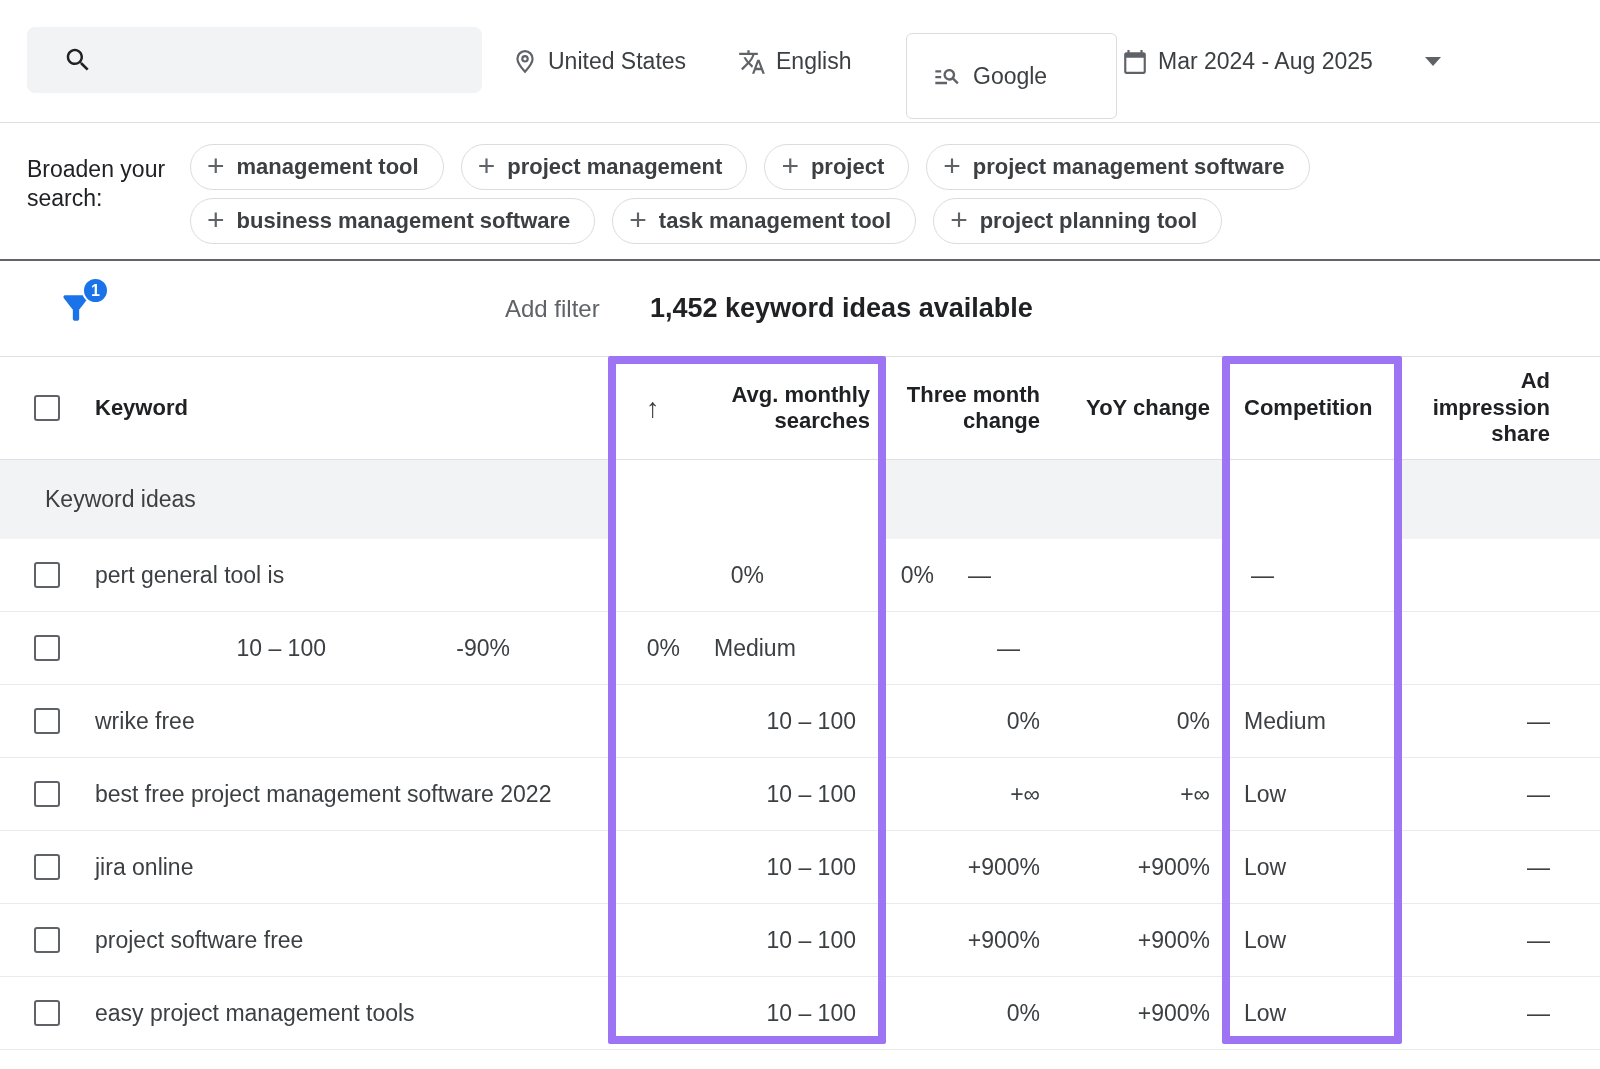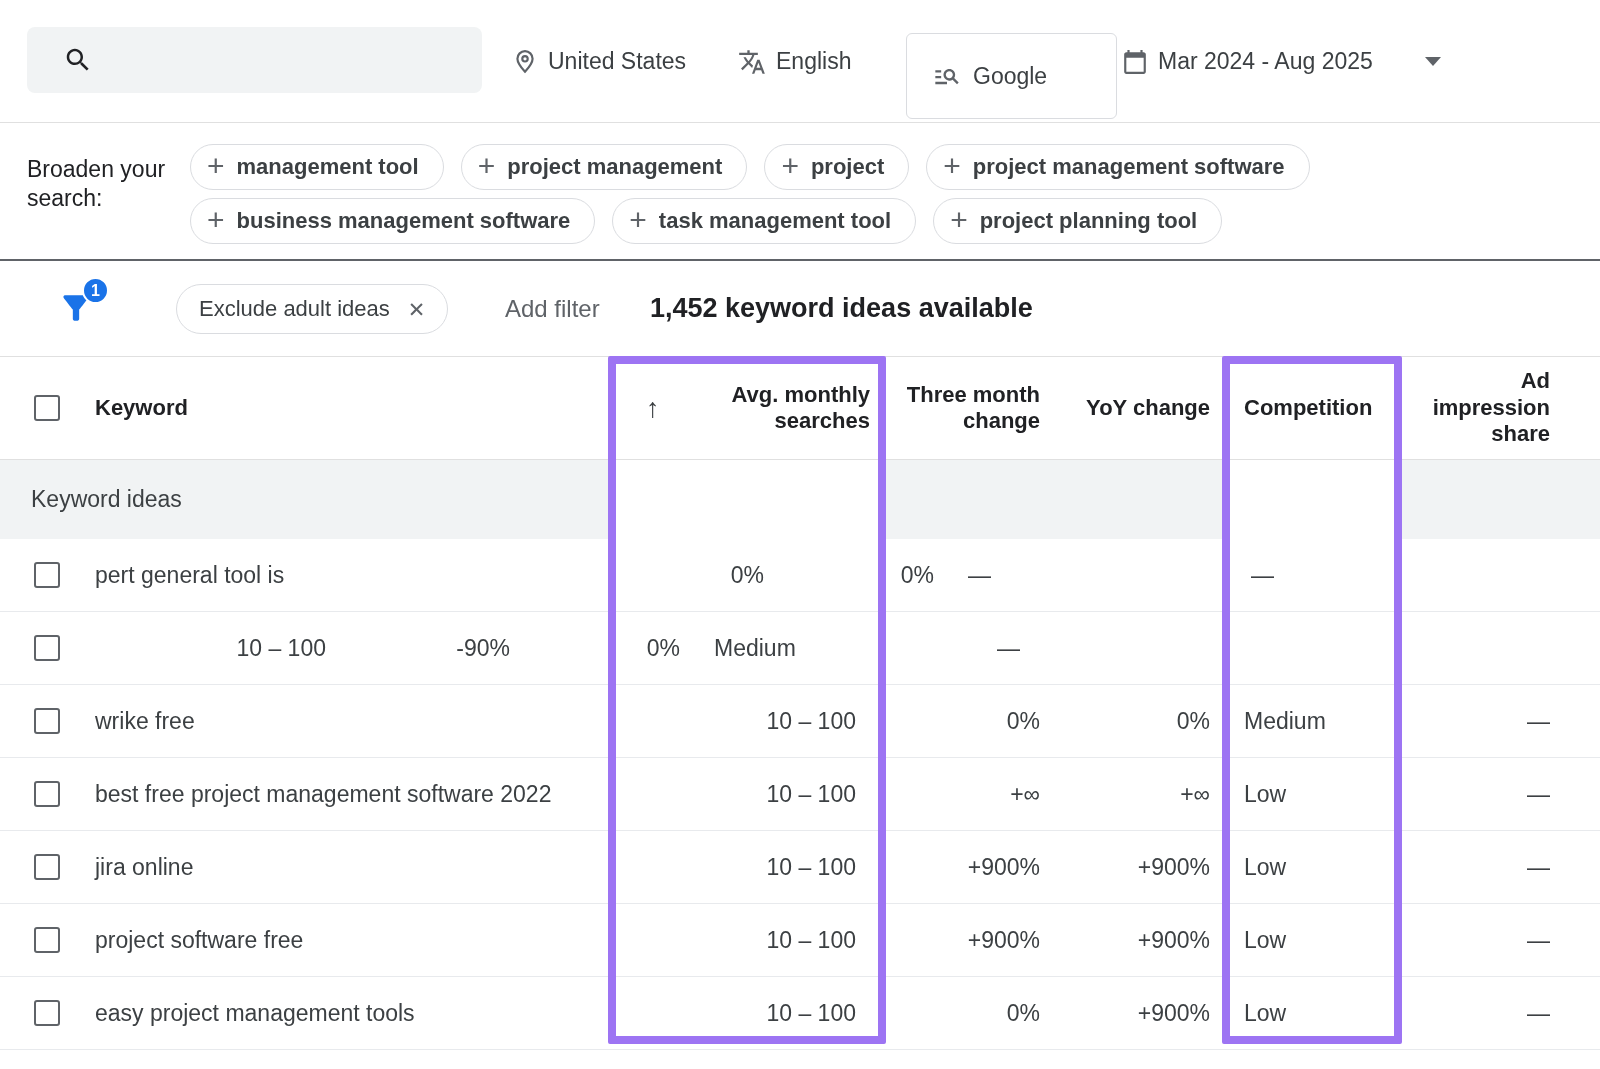--- a/index.html
+++ b/index.html
@@ -77,21 +77,21 @@
   .avg-th{display:flex;align-items:center;justify-content:space-between;padding-left:36px;padding-right:16px;}
   .sort-arrow{font-size:27px;font-weight:400;color:var(--text-mid);cursor:pointer;}
   .th-label{display:inline-block;text-align:right;}
   .w150{max-width:150px;}
   .w140{max-width:140px;}
   .w175{max-width:175px;}
 
   .checkbox{width:26px;height:26px;border:2px solid var(--text-gray);border-radius:3px;background:#fff;cursor:pointer;}
 
   .section-row{position:relative;height:79px;background:var(--gray-bg);display:flex;align-items:center;}
-  .section-label{padding-left:31px;font-size:23px;font-weight:400;color:var(--text-mid);position:relative;z-index:2;}
+  .section-label{padding-left:45px;font-size:23px;font-weight:400;color:var(--text-mid);position:relative;z-index:2;}
   .patch{position:absolute;top:0;bottom:0;background:#fff;z-index:1;}
   .patch-avg{left:616px;width:262px;}
   .patch-comp{left:1230px;width:164px;}
 
   .data-row{height:73px;border-bottom:1px solid #e8eaed;background:#fff;font-size:23px;color:var(--text-mid);}
   .data-row .c2{white-space:nowrap;overflow:hidden;text-overflow:ellipsis;}
 
   
   .hl-box{position:absolute;border:8px solid var(--purple);border-radius:2px;z-index:10;pointer-events:none;}
   .hl-avg{left:608px;top:356px;width:278px;height:688px;}
@@ -186,24 +186,20 @@
   </section>
 
   <section class="filter-row">
     <div class="funnel-wrap">
       <span class="icon">
         <svg width="38" height="38" viewBox="0 0 24 24" fill="currentColor">
             <path d="M4.25 5.61C6.27 8.2 10 13 10 13v6c0 .55.45 1 1 1h2c.55 0 1-.45 1-1v-6s3.73-4.8 5.75-7.39C20.25 4.95 19.78 4 18.95 4H5.04c-.83 0-1.3.95-.79 1.61z"></path>
           </svg>
       </span>
       <span class="filter-badge">1</span>
-    </div>
-    <div class="exclude-chip">
-      <span class="chip-label">Exclude adult ideas</span>
-      <span class="close-x">✕</span>
     </div>
     <div class="add-filter">Add filter</div>
     <div class="ideas-count">1,452 keyword ideas available</div>
   </section>
 
   <div class="table">
     <div class="row thead">
       <div class="c1">
           <span class="checkbox"></span>
         </div>

